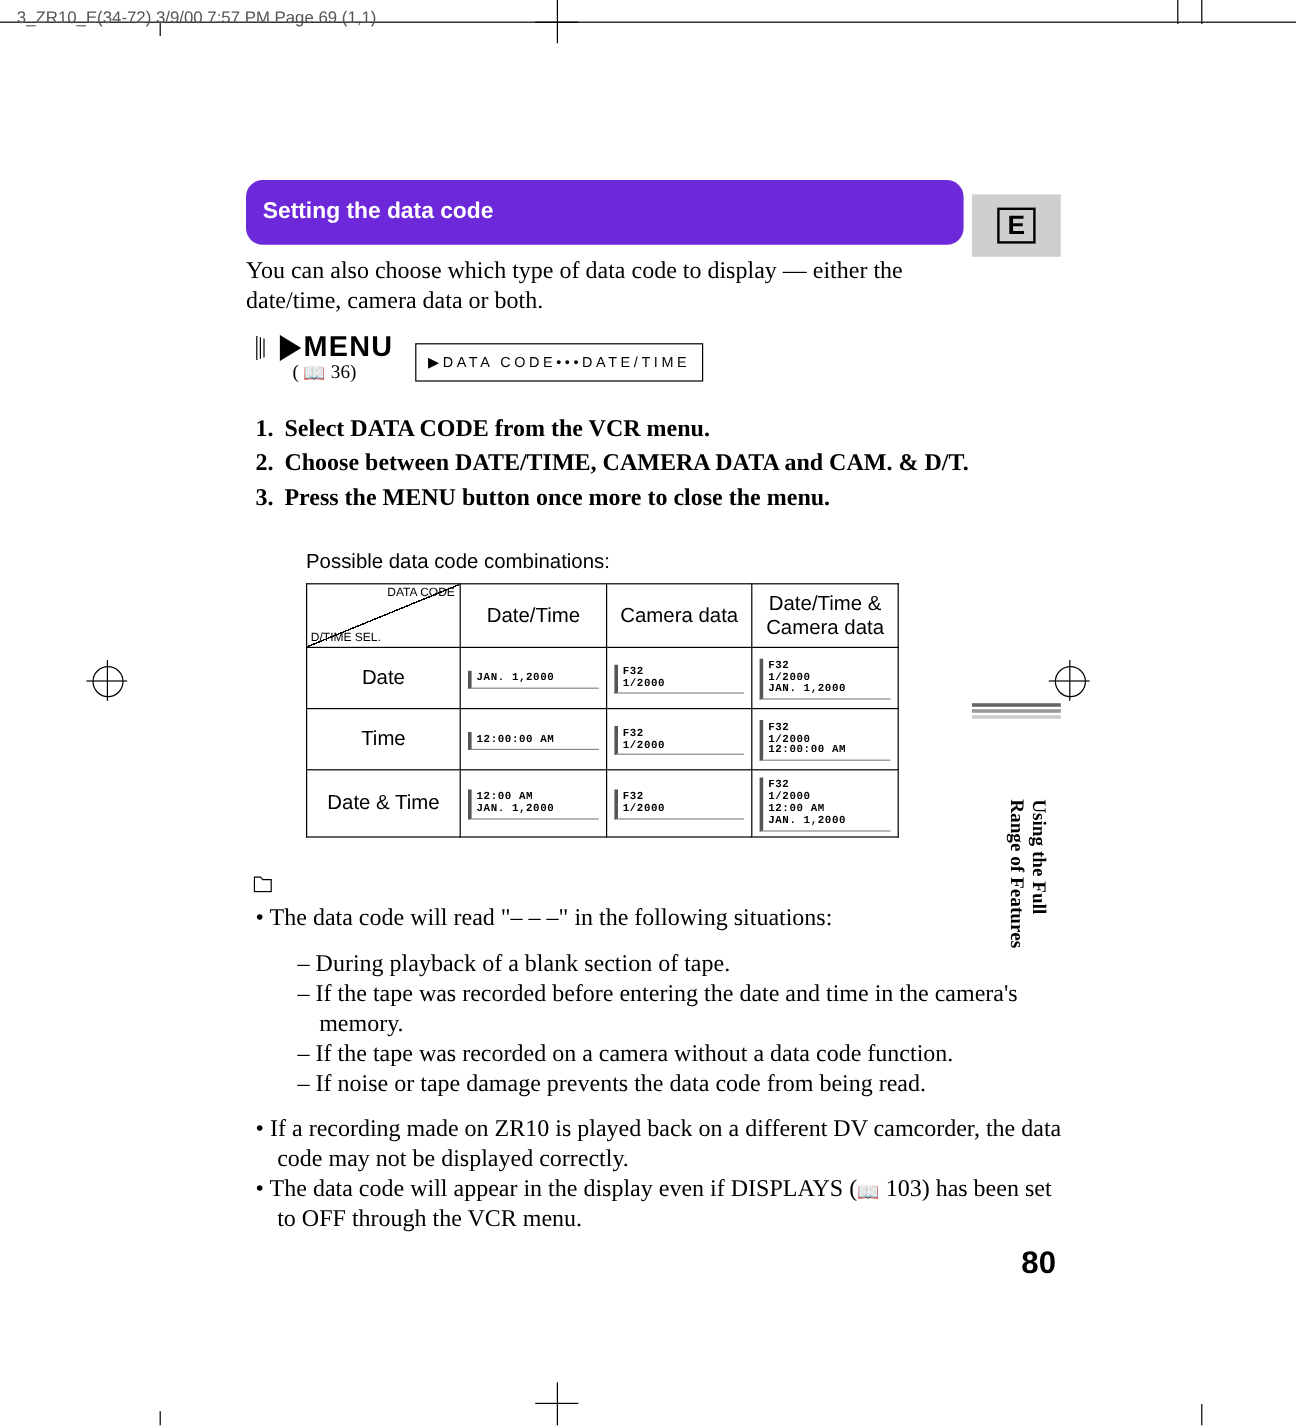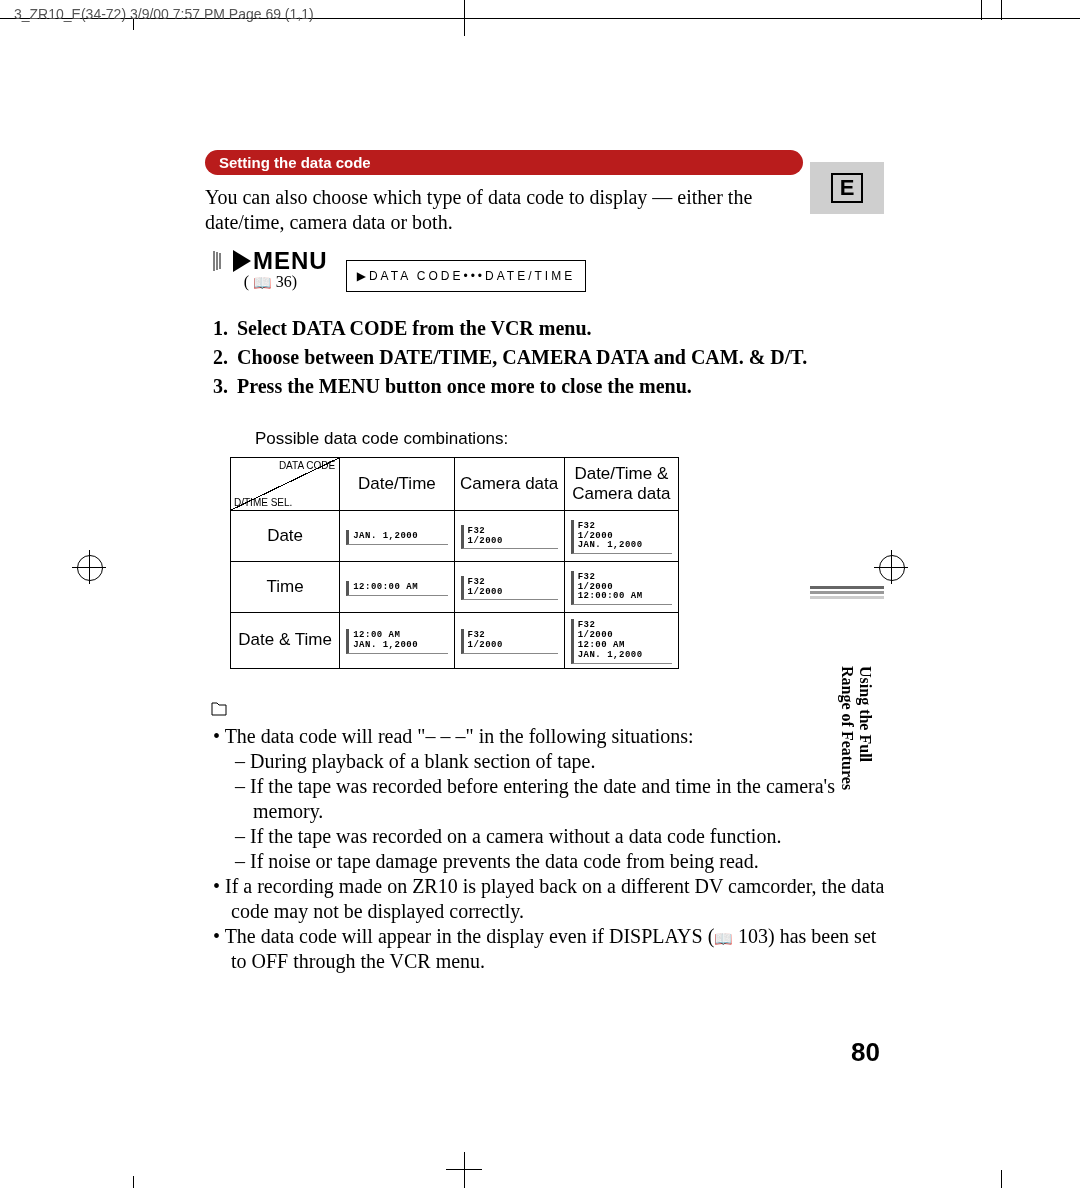--- a/index.html
+++ b/index.html
@@ -41,42 +41,42 @@
   }
 
   .content {
     position: absolute;
     top: 150px;
     left: 205px;
     width: 690px;
   }
 
   .section-pill {
-    background: #b91c1c;
+    background: #6d28d9;
     border-radius: 14px;
-    padding: 4px 14px;
+    padding: 16px 14px;
     color: #fff;
     font-family: Arial, Helvetica, sans-serif;
     font-weight: bold;
-    font-size: 15px;
+    font-size: 19px;
     width: 570px;
   }
 
   .intro {
     margin-top: 10px;
     font-size: 20px;
     line-height: 1.25;
     width: 580px;
   }
 
   .menu-block {
     margin-top: 12px;
     margin-left: 8px;
     display: flex;
-    align-items: flex-end;
+    align-items: center;
     gap: 18px;
   }
   .menu-left {
     display: flex;
     flex-direction: column;
     align-items: center;
   }
   .menu-play {
     display: flex;
     align-items: center;
@@ -115,22 +115,22 @@
   .combolabel {
     margin-top: 28px;
     margin-left: 50px;
     font-family: Arial, Helvetica, sans-serif;
     font-size: 17px;
   }
 
   table.combo {
     border-collapse: collapse;
     margin-top: 8px;
-    margin-left: 25px;
-    width: 449px;
+    margin-left: 50px;
+    width: 494px;
     font-family: Arial, Helvetica, sans-serif;
   }
   table.combo td, table.combo th {
     border: 1px solid #000;
     vertical-align: middle;
   }
   table.combo th {
     font-weight: normal;
     font-size: 17px;
     text-align: center;
@@ -174,21 +174,21 @@
 
   .notes {
     margin-top: 28px;
     font-size: 20px;
     line-height: 1.25;
   }
   .notes-icon { font-size: 16px; margin-left:6px;}
   ul.outer { margin: 2px 0 0 0; padding-left: 26px; list-style: none;}
   ul.outer > li::before { content: "• "; margin-left:-18px;}
   ul.outer > li { margin-bottom: 0px;}
-  ul.inner { margin: 0; padding-left: 22px; list-style: none;}
+  ul.inner { margin: 13px; padding-left: 22px; list-style: none;}
   ul.inner > li::before { content: "– "; margin-left:-18px;}
 
   
   .ebox {
     position: absolute;
     right: 196px; top: 162px;
     width: 74px; height: 52px;
     background: #cfcfcf;
     display:flex; align-items:center; justify-content:center;
   }

